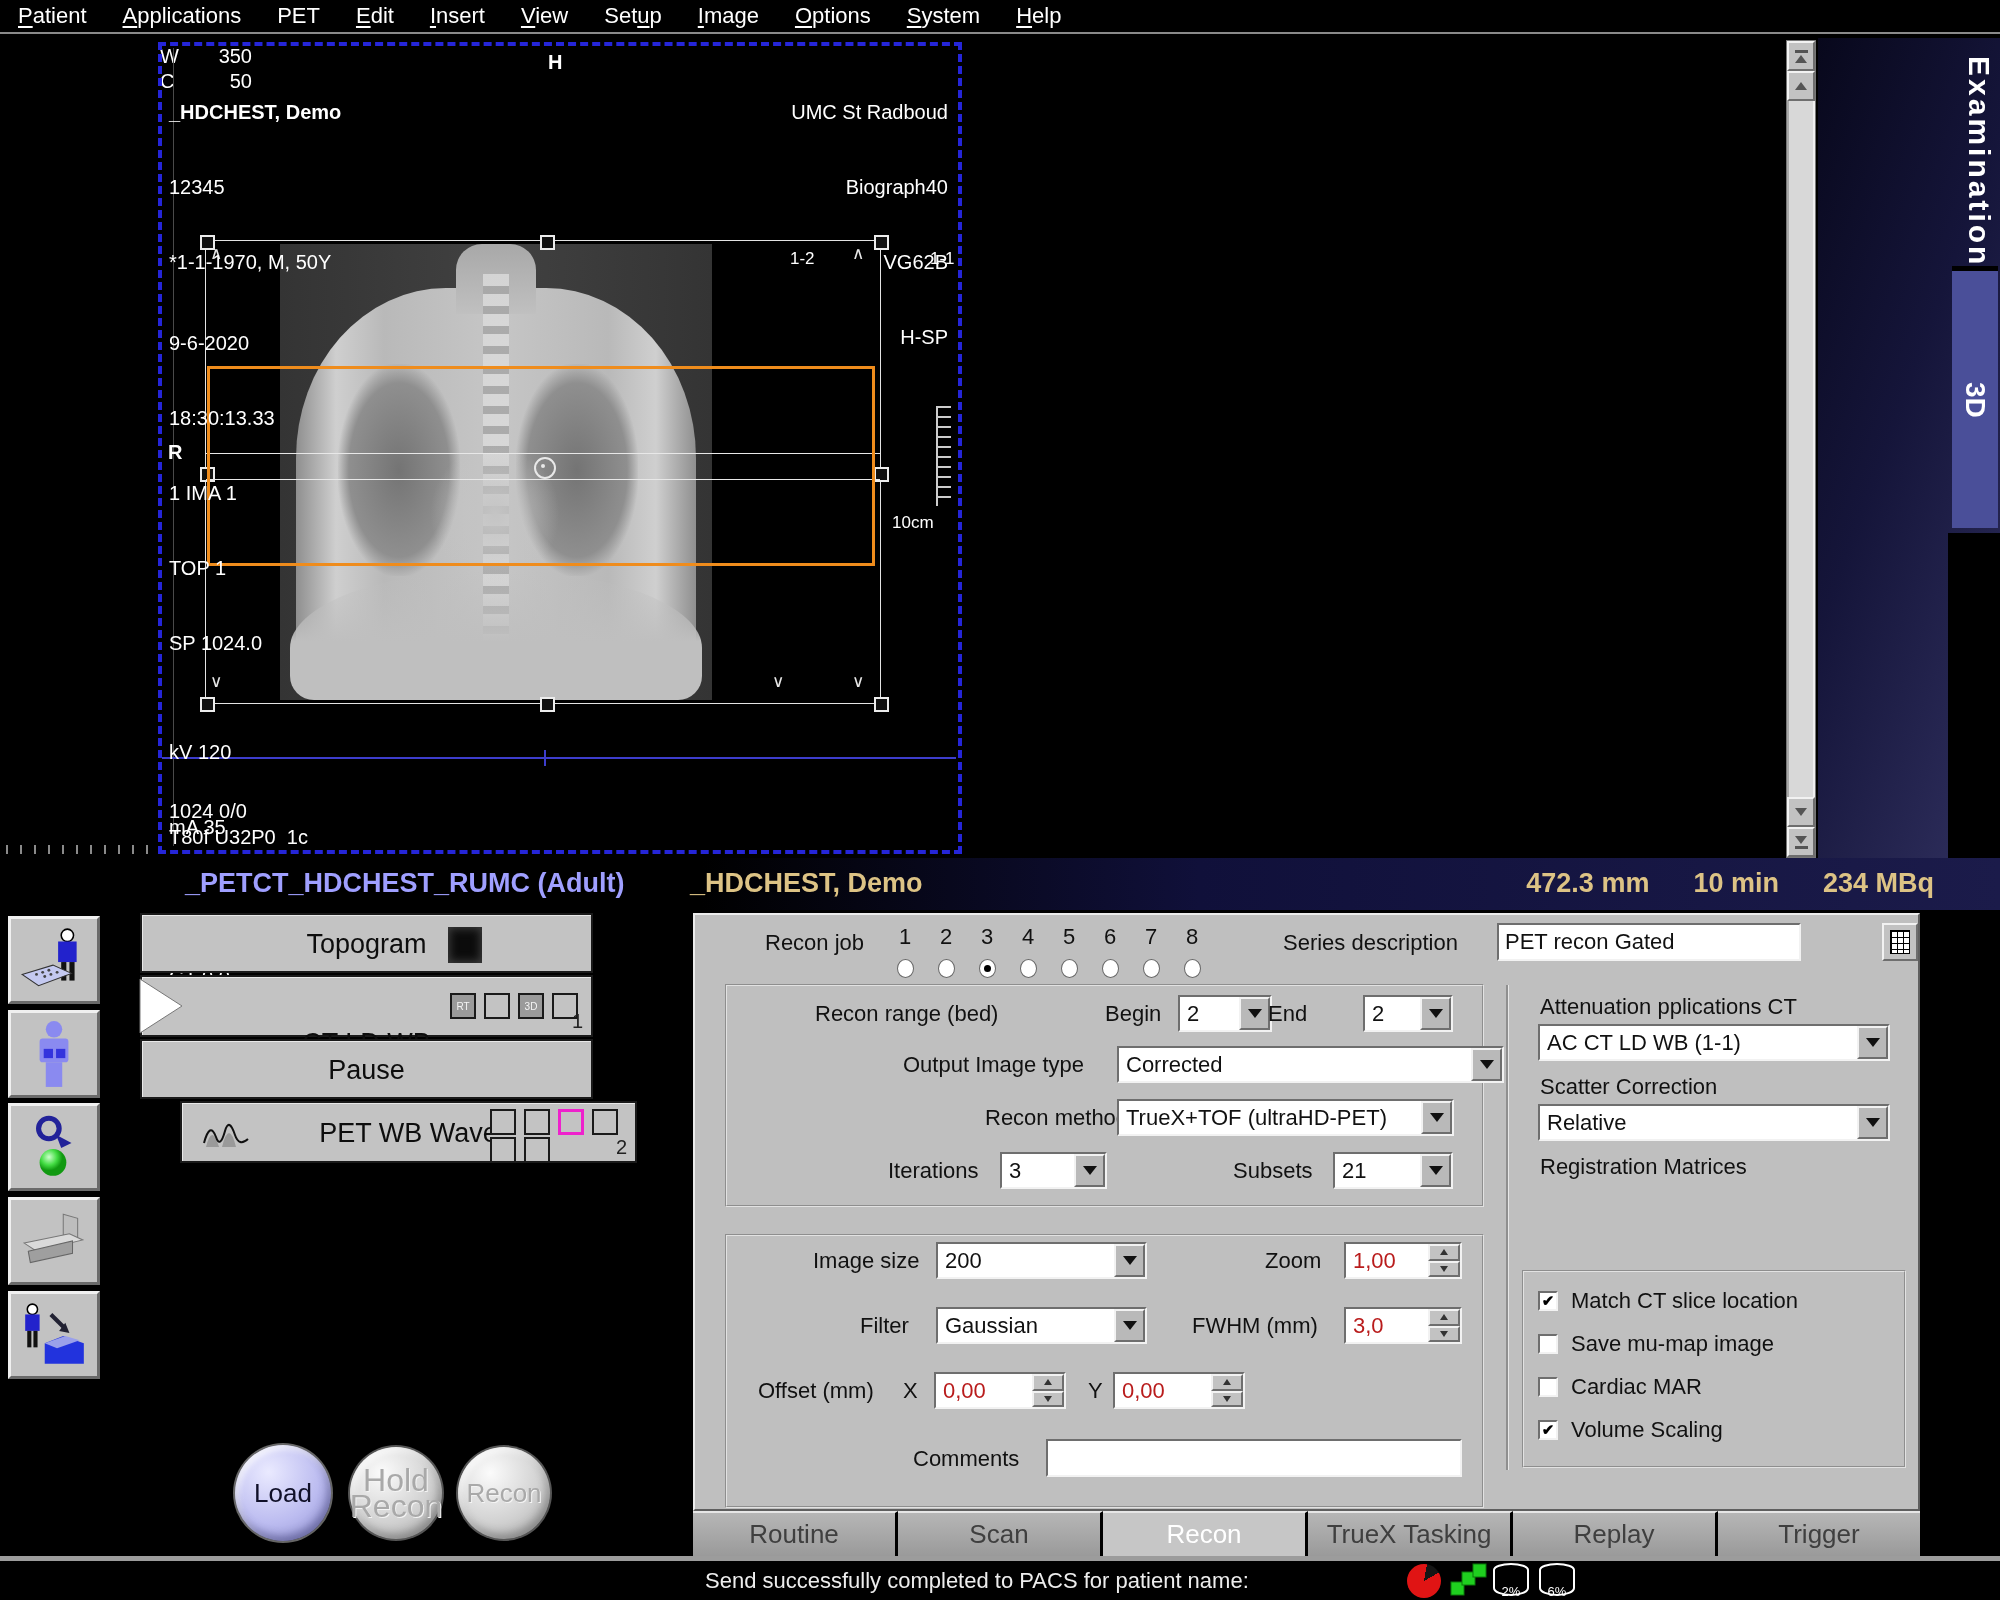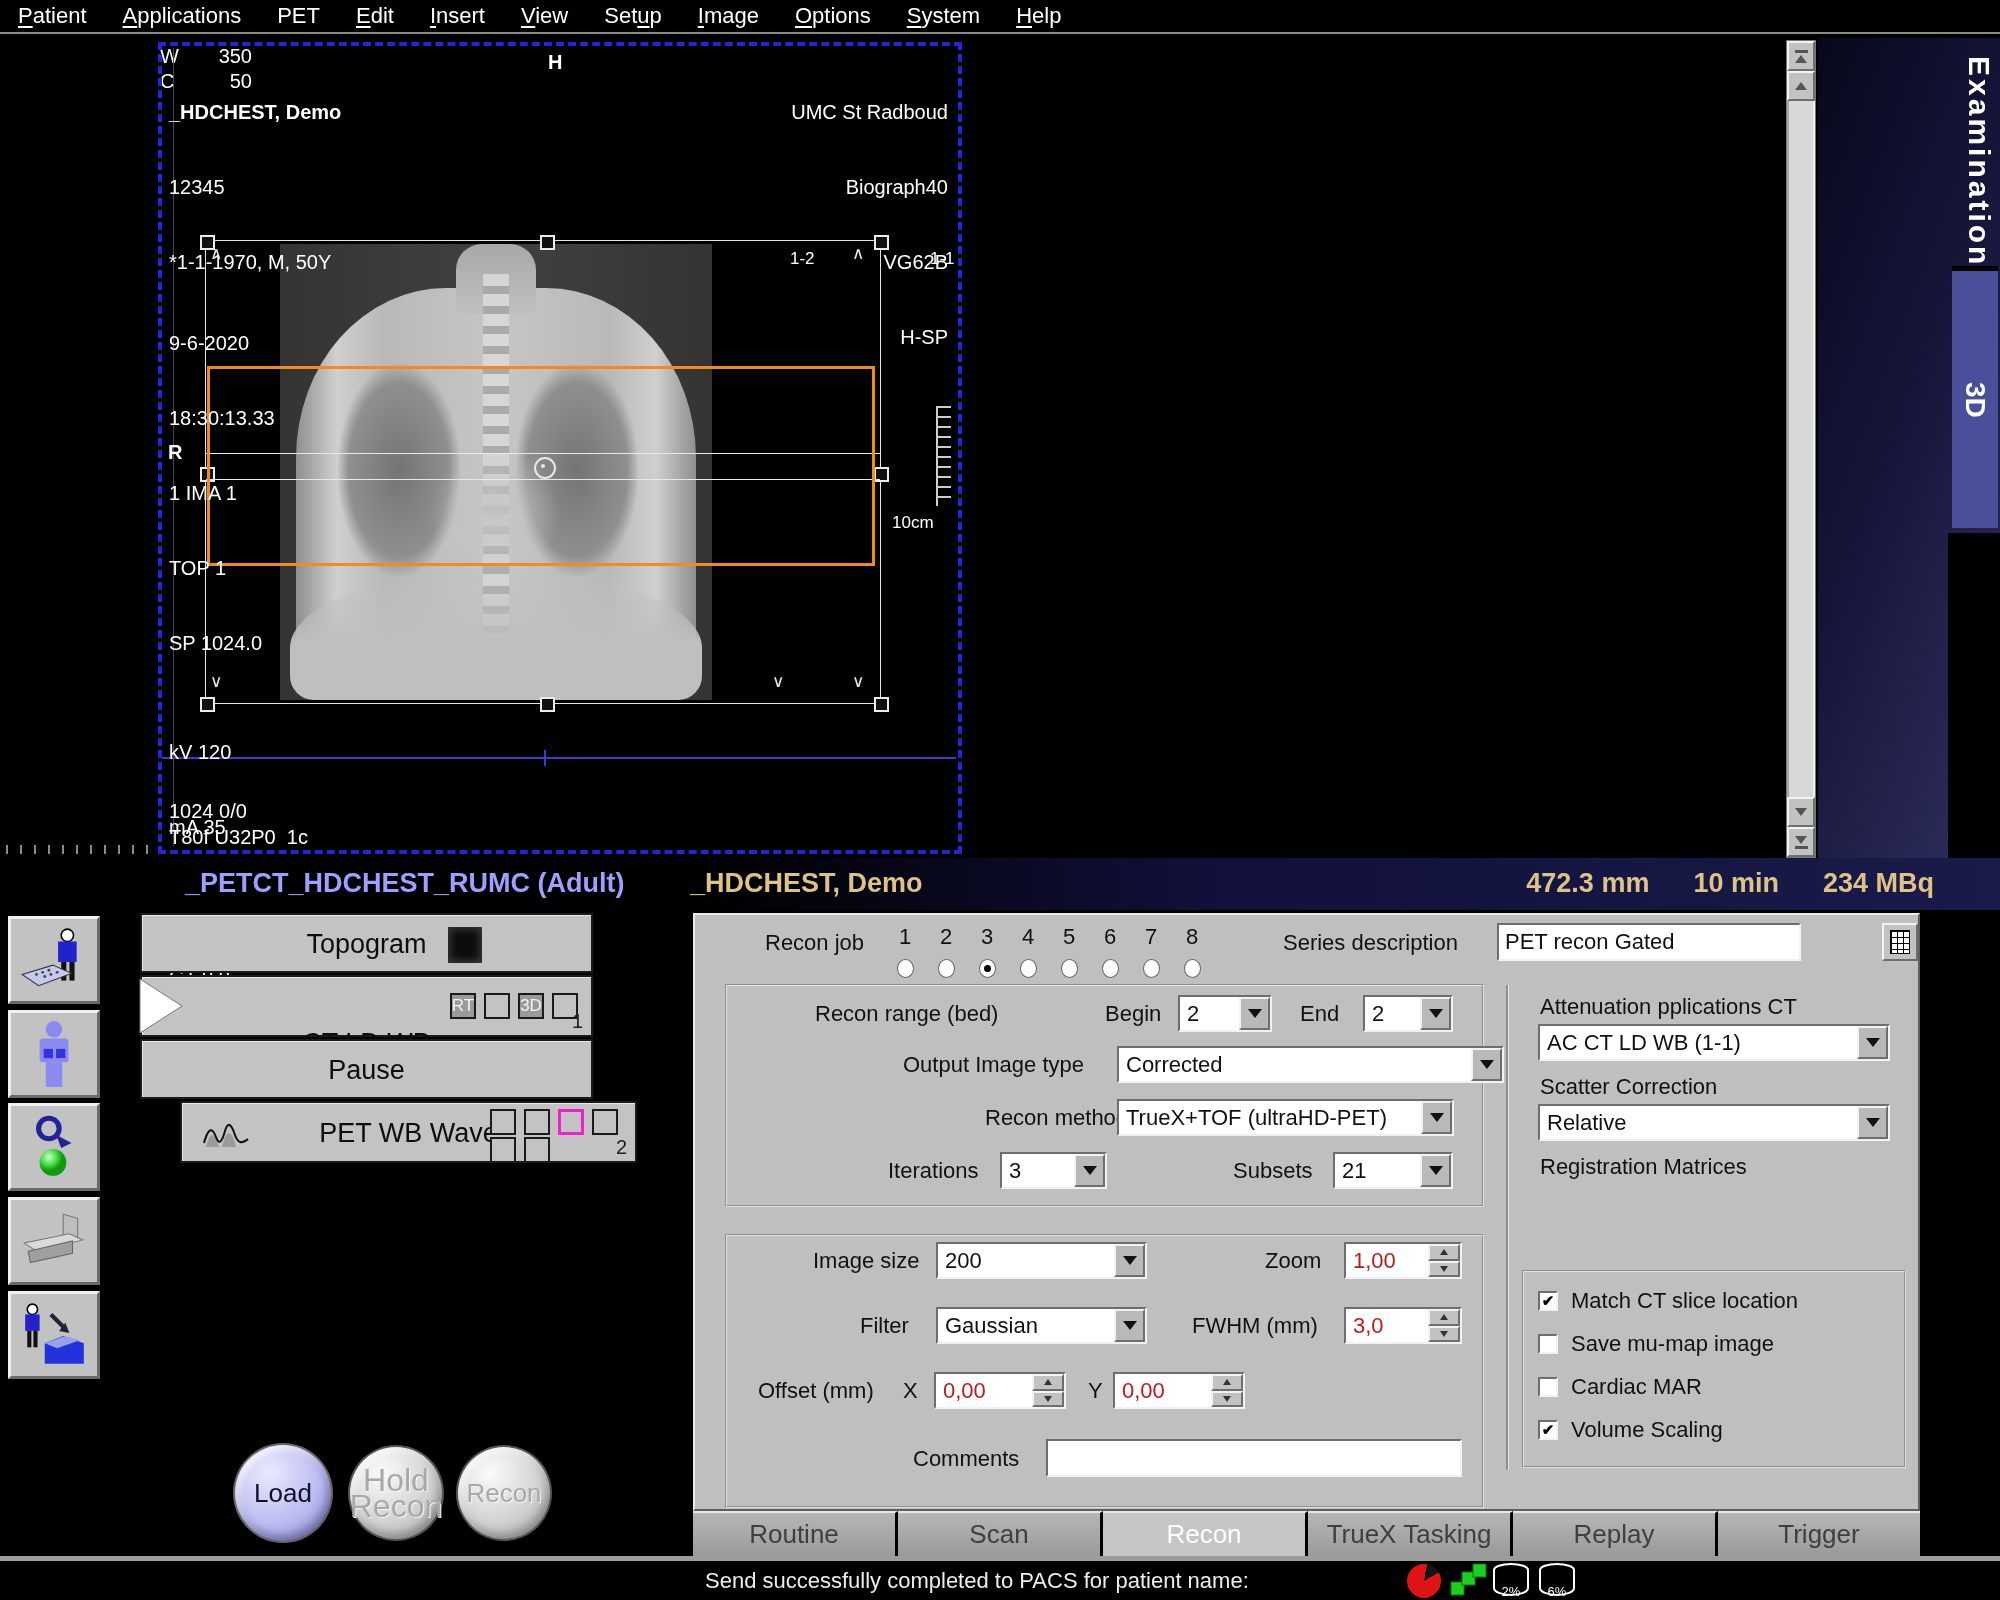--- a/index.html
+++ b/index.html
@@ -97,21 +97,21 @@
   
   .side-btn{position:absolute;left:8px;width:92px;height:88px;background:#c2c2c2;
     border:3px solid;border-color:#f0f0f0 #6a6a6a #6a6a6a #f0f0f0;box-sizing:border-box;
     display:flex;align-items:center;justify-content:center;}
 
   
   .step{position:absolute;background:#c3c3c3;border:2px solid #1a1a1a;box-sizing:border-box;
     box-shadow:inset 1px 1px 0 #e9e9e9;}
   .step-label{position:absolute;width:100%;text-align:center;font-size:27px;color:#0d0d0d;}
   .chip{position:absolute;width:26px;height:26px;border:2px solid #1a1a1a;box-sizing:border-box;
-    font-size:17px;color:#f4f4f4;display:flex;align-items:center;justify-content:center;background:#9a9a9a;}
+    font-size:10px;color:#f4f4f4;display:flex;align-items:center;justify-content:center;background:#9a9a9a;}
   .chip.empty{background:#c3c3c3;}
   .chip.magenta{border:3px solid #ee22cc;background:#c3c3c3;}
   .step-num{position:absolute;right:8px;bottom:2px;font-size:20px;color:#222;}
   #step-arrow{position:absolute;left:-4px;top:0px;}
   #topo-thumb{position:absolute;left:306px;top:12px;width:34px;height:36px;background:#0c0c0c;
     box-shadow:inset 0 0 8px 2px #3d3d3d;}
   #wave-icon{position:absolute;left:20px;top:12px;}
 
   
   #recon-panel{position:absolute;left:693px;top:913px;width:1227px;height:598px;background:#bfbfbf;
@@ -473,21 +473,21 @@
   <div class="groupbox" style="left:725px;top:984px;width:755px;height:219px;"></div>
 
   <span class="label" style="left:815px;top:1001px;">Recon range (bed)</span>
   <span class="label" style="left:1105px;top:1001px;">Begin</span>
   <div class="dropdown" style="left:1178px;top:995px;width:94px;">
     <span class="dd-value">2</span>
     <span class="dd-btn">
         <span class="dd-arrow"></span>
       </span>
   </div>
-  <span class="label" style="left:1268px;top:1001px;margin-left:32px;">End</span>
+  <span class="label" style="left:1268px;top:1001px;">End</span>
   <div class="dropdown" style="left:1363px;top:995px;width:90px;">
     <span class="dd-value">2</span>
     <span class="dd-btn">
         <span class="dd-arrow"></span>
       </span>
   </div>
 
   <span class="label" style="left:903px;top:1052px;">Output Image type</span>
   <div class="dropdown" style="left:1117px;top:1046px;width:387px;">
     <span class="dd-value">Corrected</span>

